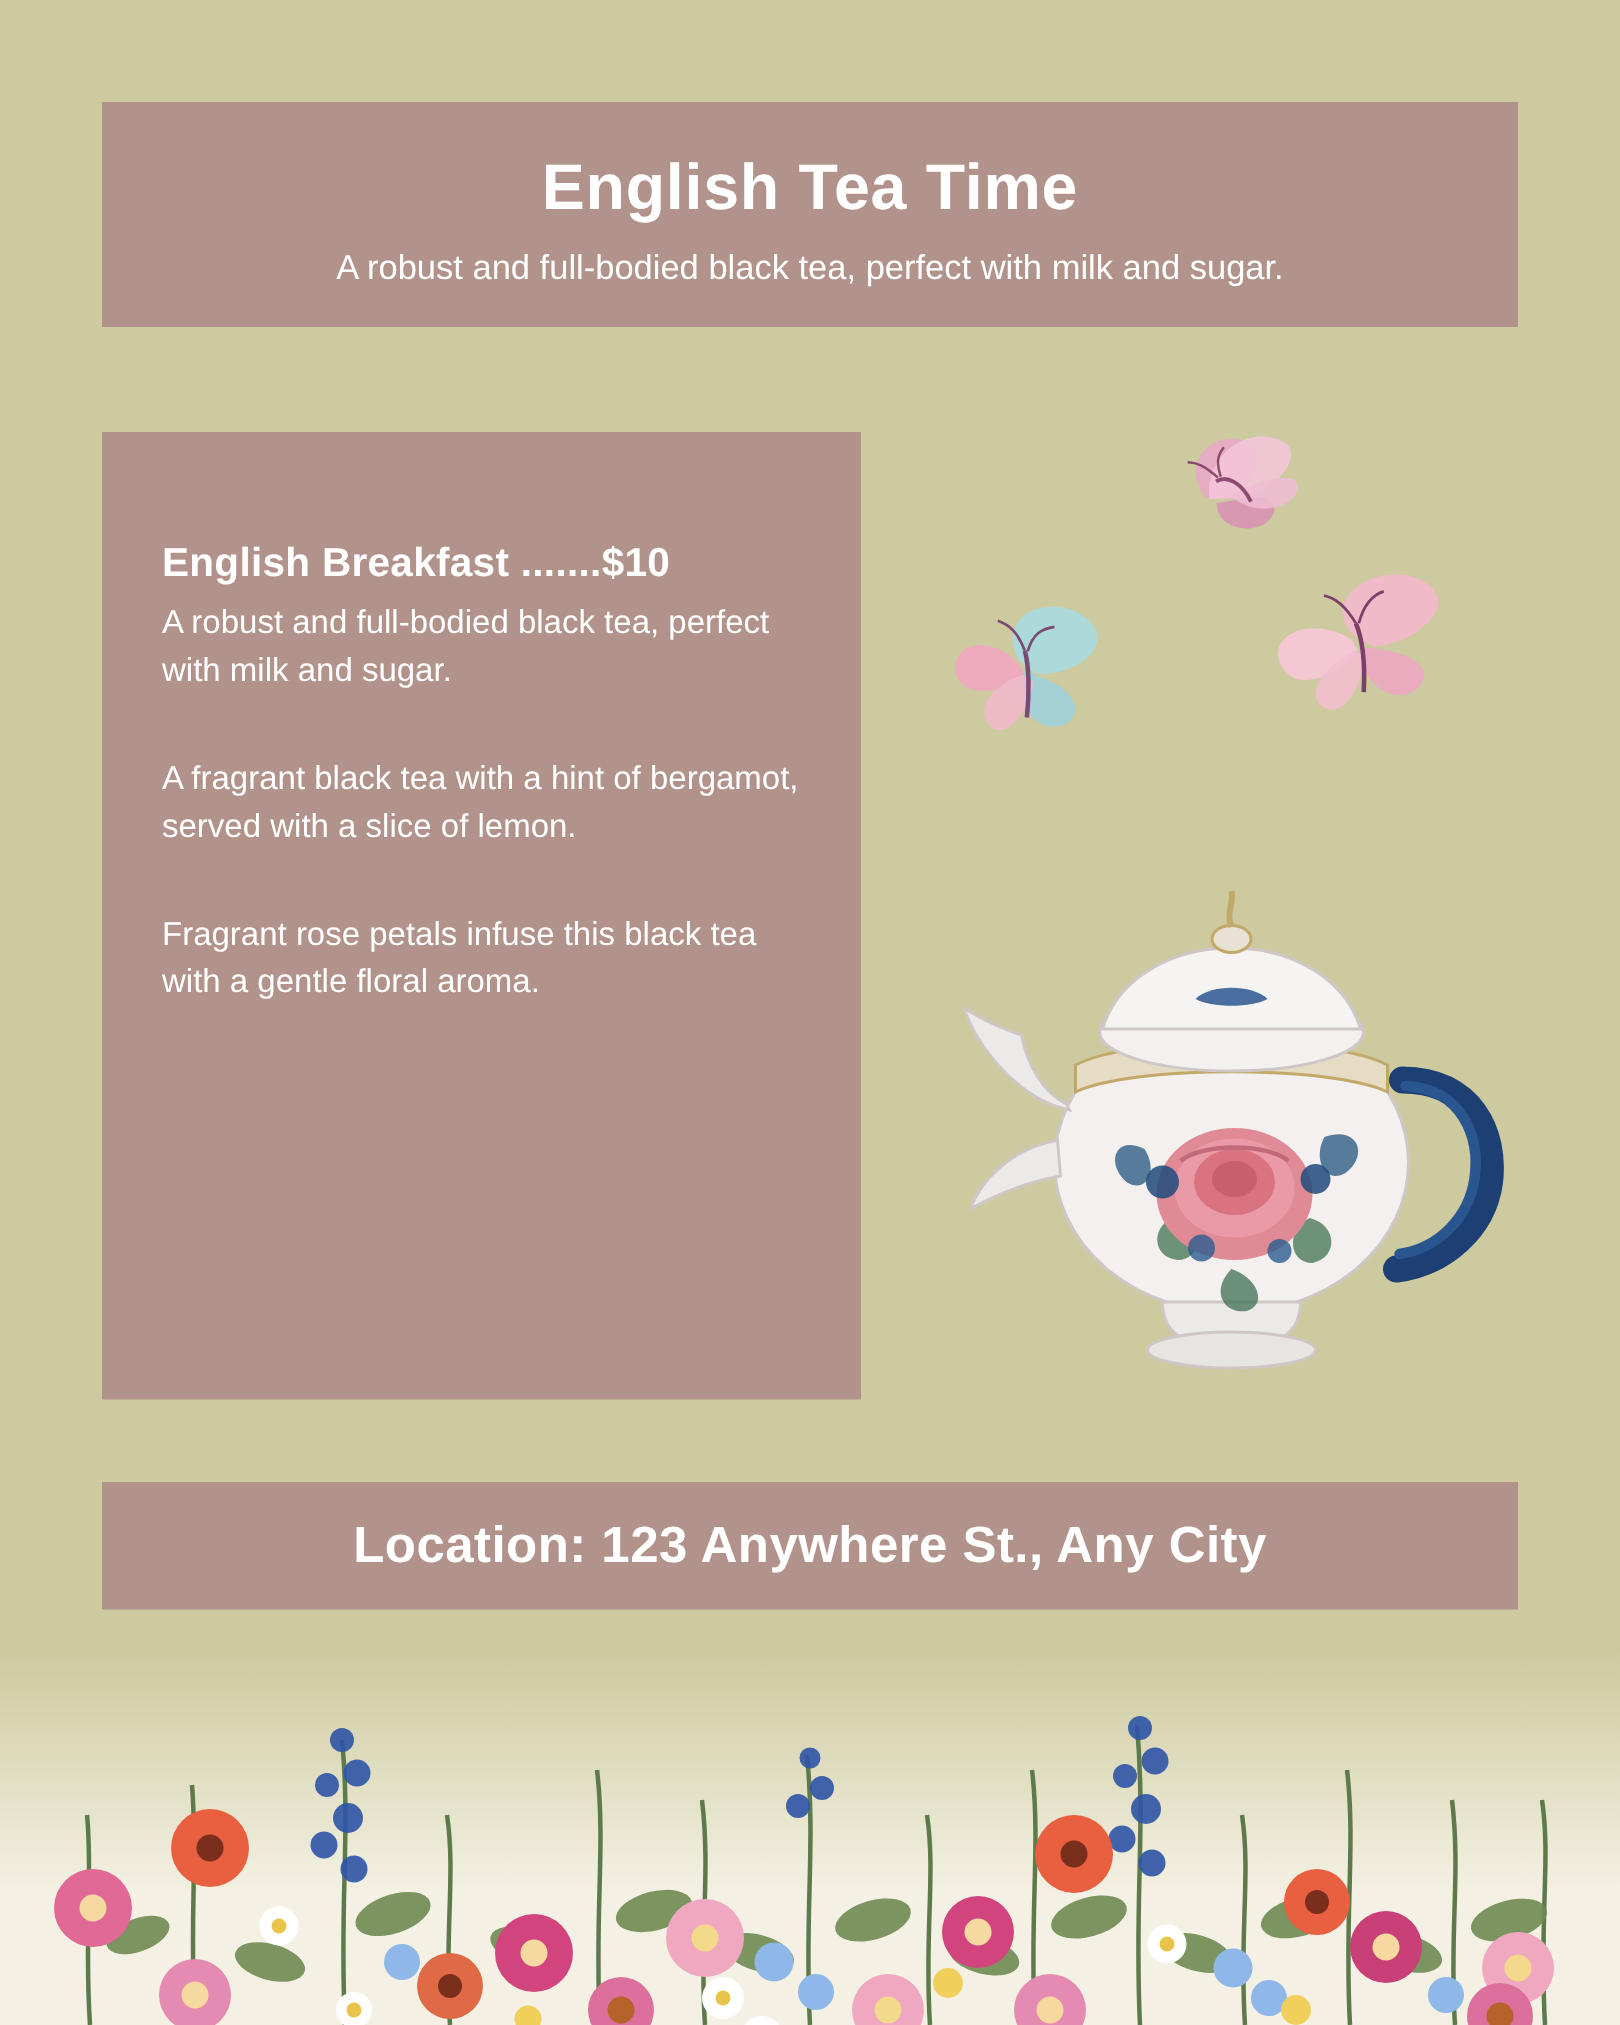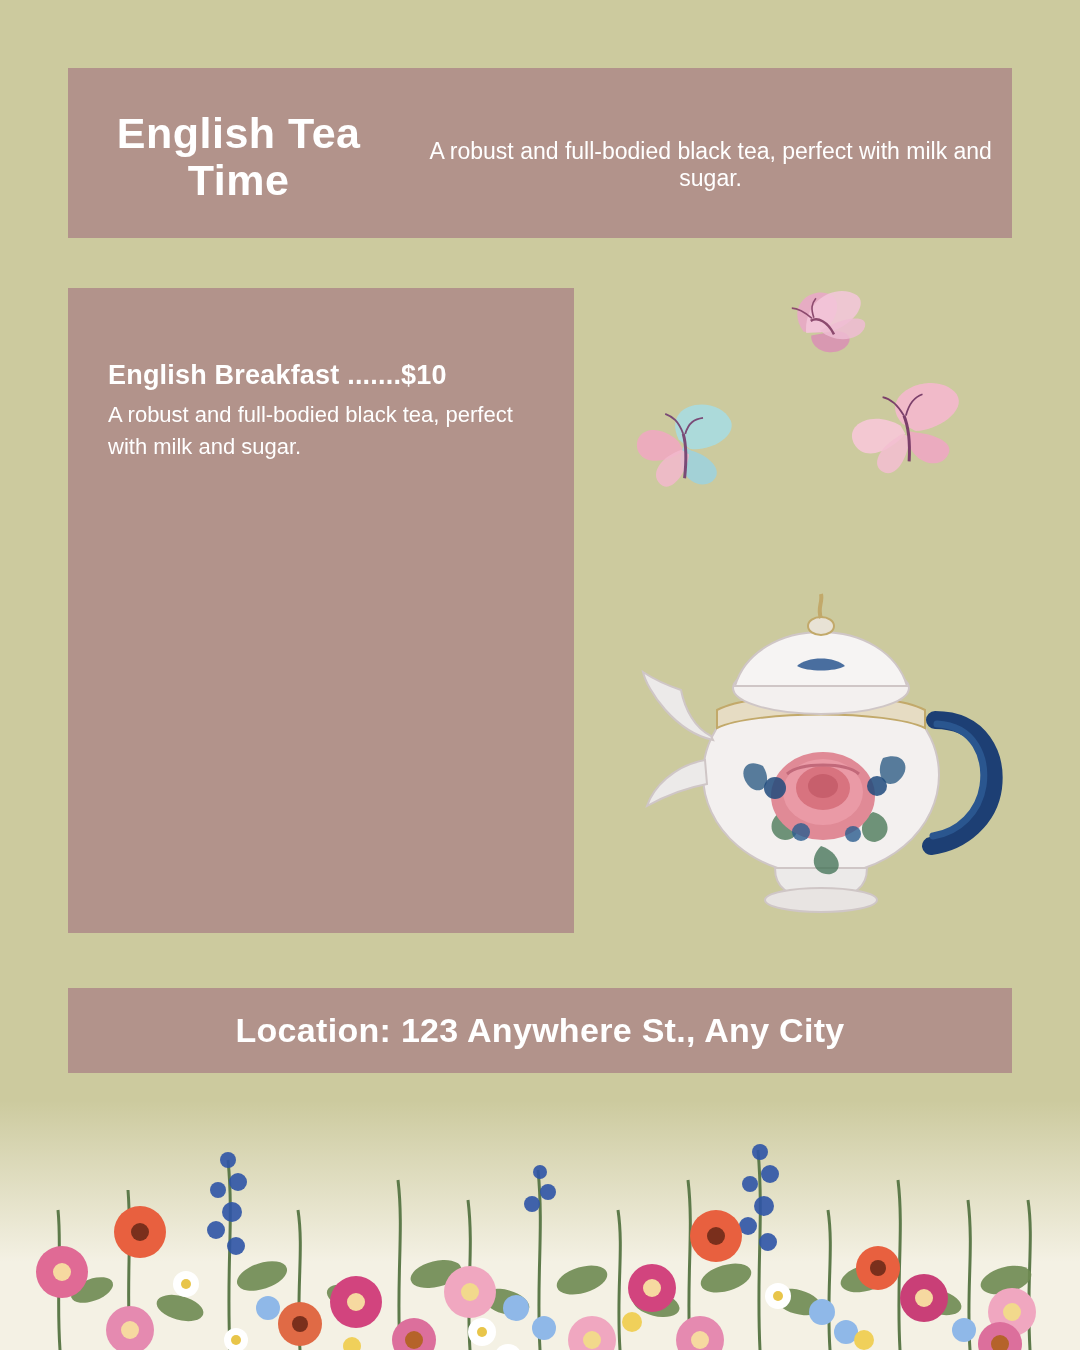--- a/index.html
+++ b/index.html
@@ -19,24 +19,24 @@
     height: 1350px;
     background: #ccca9e;
   }
 
   
   .header-banner {
     position: absolute;
     left: 68px;
     top: 68px;
     width: 944px;
-    height: 170px;
+    height: 150px;
     background: #b2938b;
     display: flex;
-    flex-direction: row;
+    flex-direction: column;
     align-items: center;
     justify-content: center;
     padding-top: 8px;
   }
   .header-title {
     color: #ffffff;
     font-size: 43px;
     font-weight: bold;
     letter-spacing: 0.5px;
     text-align: center;
@@ -147,23 +147,25 @@
   </div>
 
   <div class="menu-panel">
 
     <div class="menu-item">
       <div class="item-head">English Breakfast .......$10</div>
       <div class="item-desc">A robust and full-bodied black tea, perfect with milk and sugar.</div>
     </div>
 
     <div class="menu-item">
+      <div class="item-desc">A fragrant black tea with a hint of bergamot, served with a slice of lemon.</div>
     </div>
 
     <div class="menu-item">
+      <div class="item-desc">Fragrant rose petals infuse this black tea with a gentle floral aroma.</div>
     </div>
 
   </div>
 
   <div class="butterflies">
     <svg width="400" height="240" viewBox="0 0 400 240">
 
       <g transform="translate(175,20) rotate(-18)">
         <path d="M0 28 C-10 -2 22 -14 38 2 C46 12 34 30 16 34 Z" fill="#e9a8c6" opacity="0.9"></path>
         <path d="M2 30 C10 -4 48 -8 62 10 C70 22 48 38 24 36 Z" fill="#f3c7da" opacity="0.85"></path>

